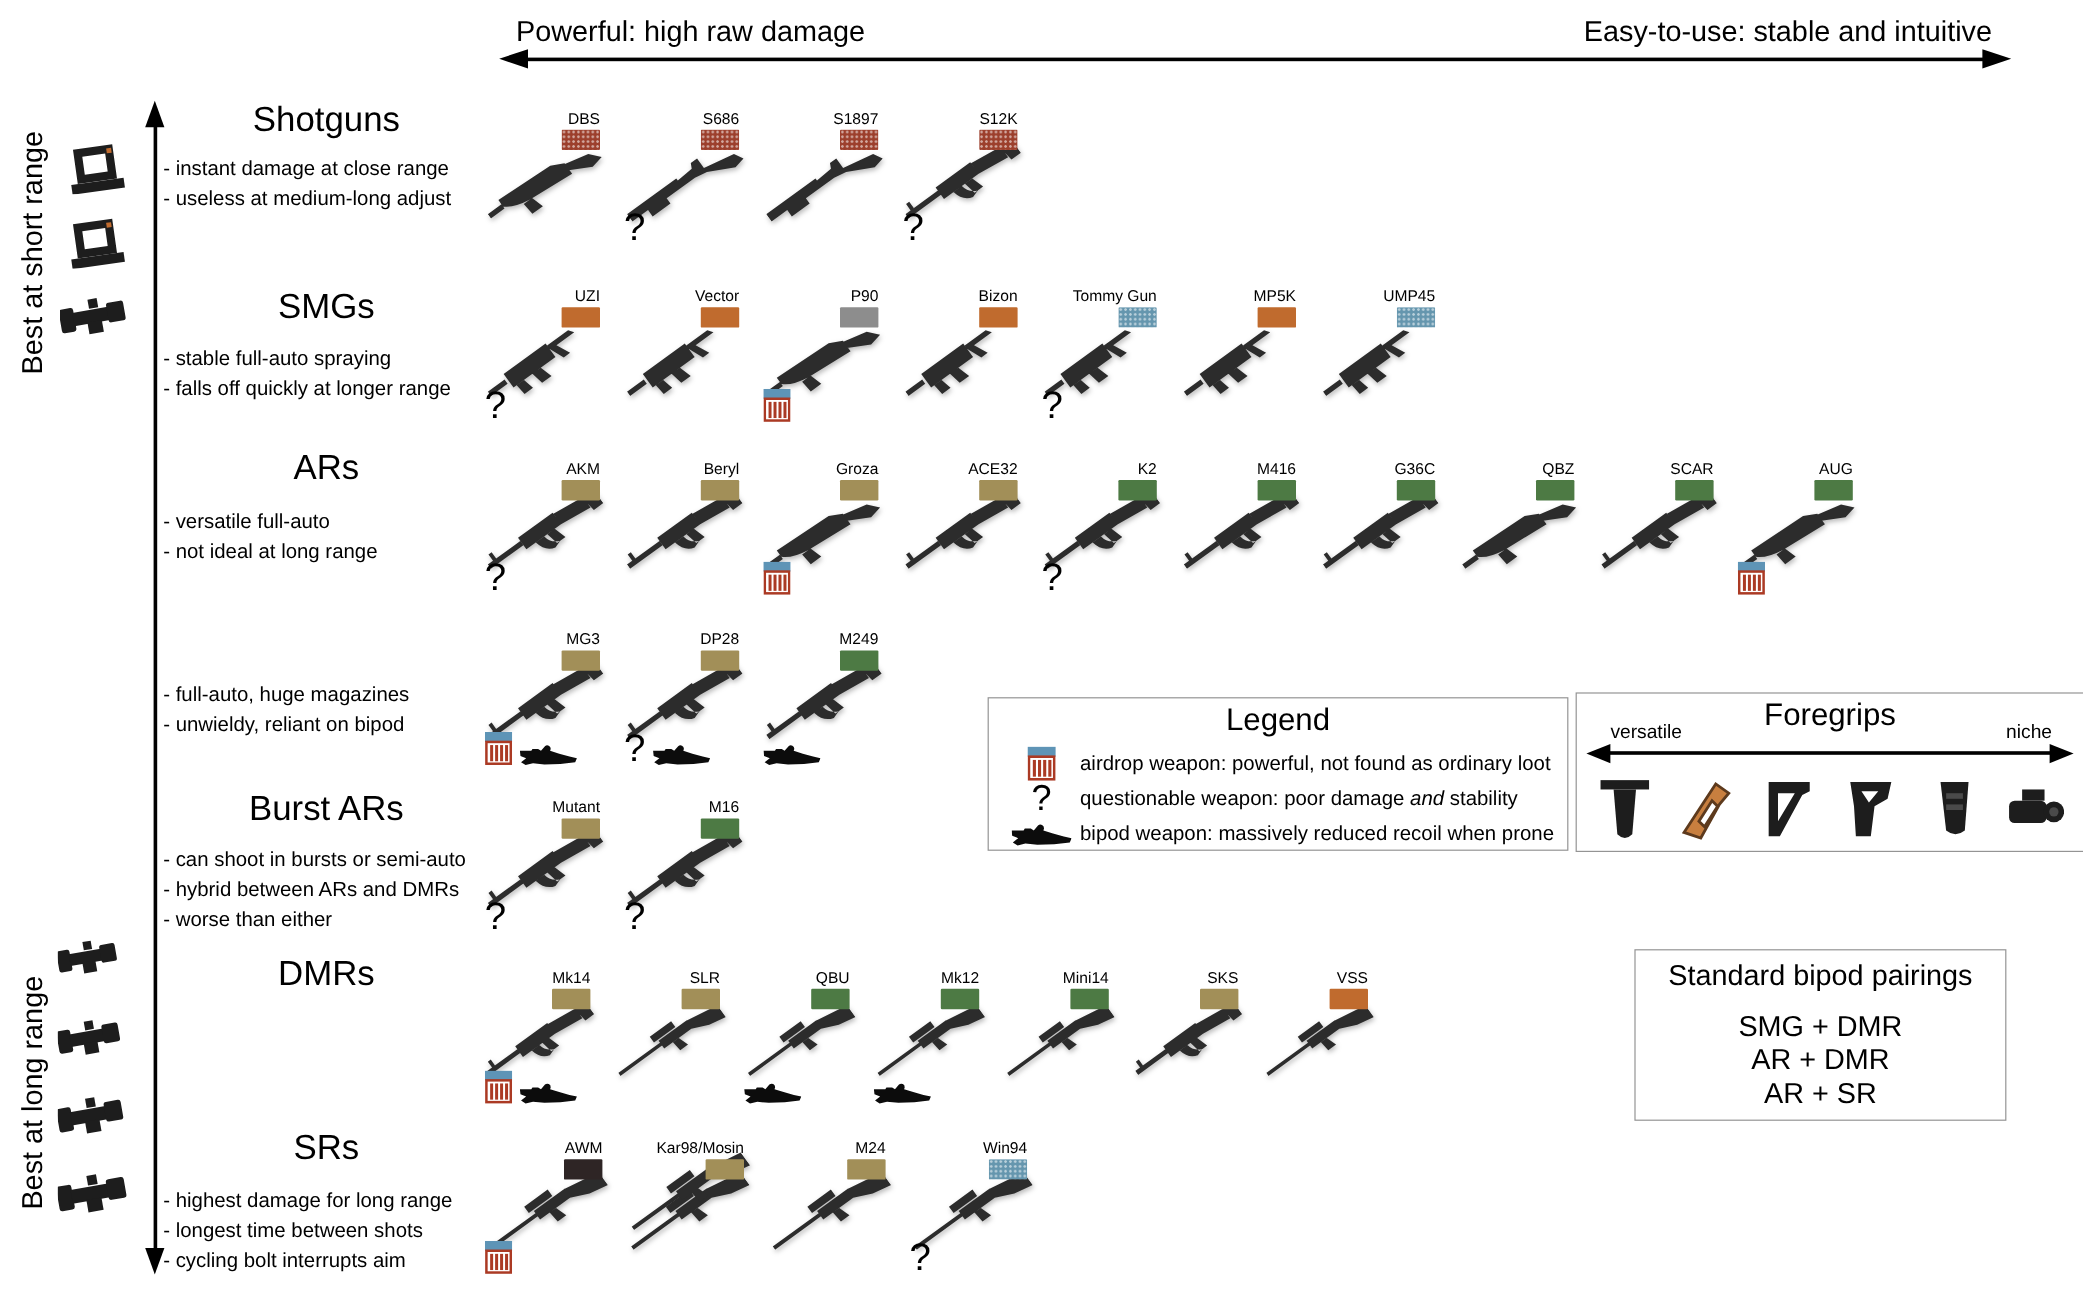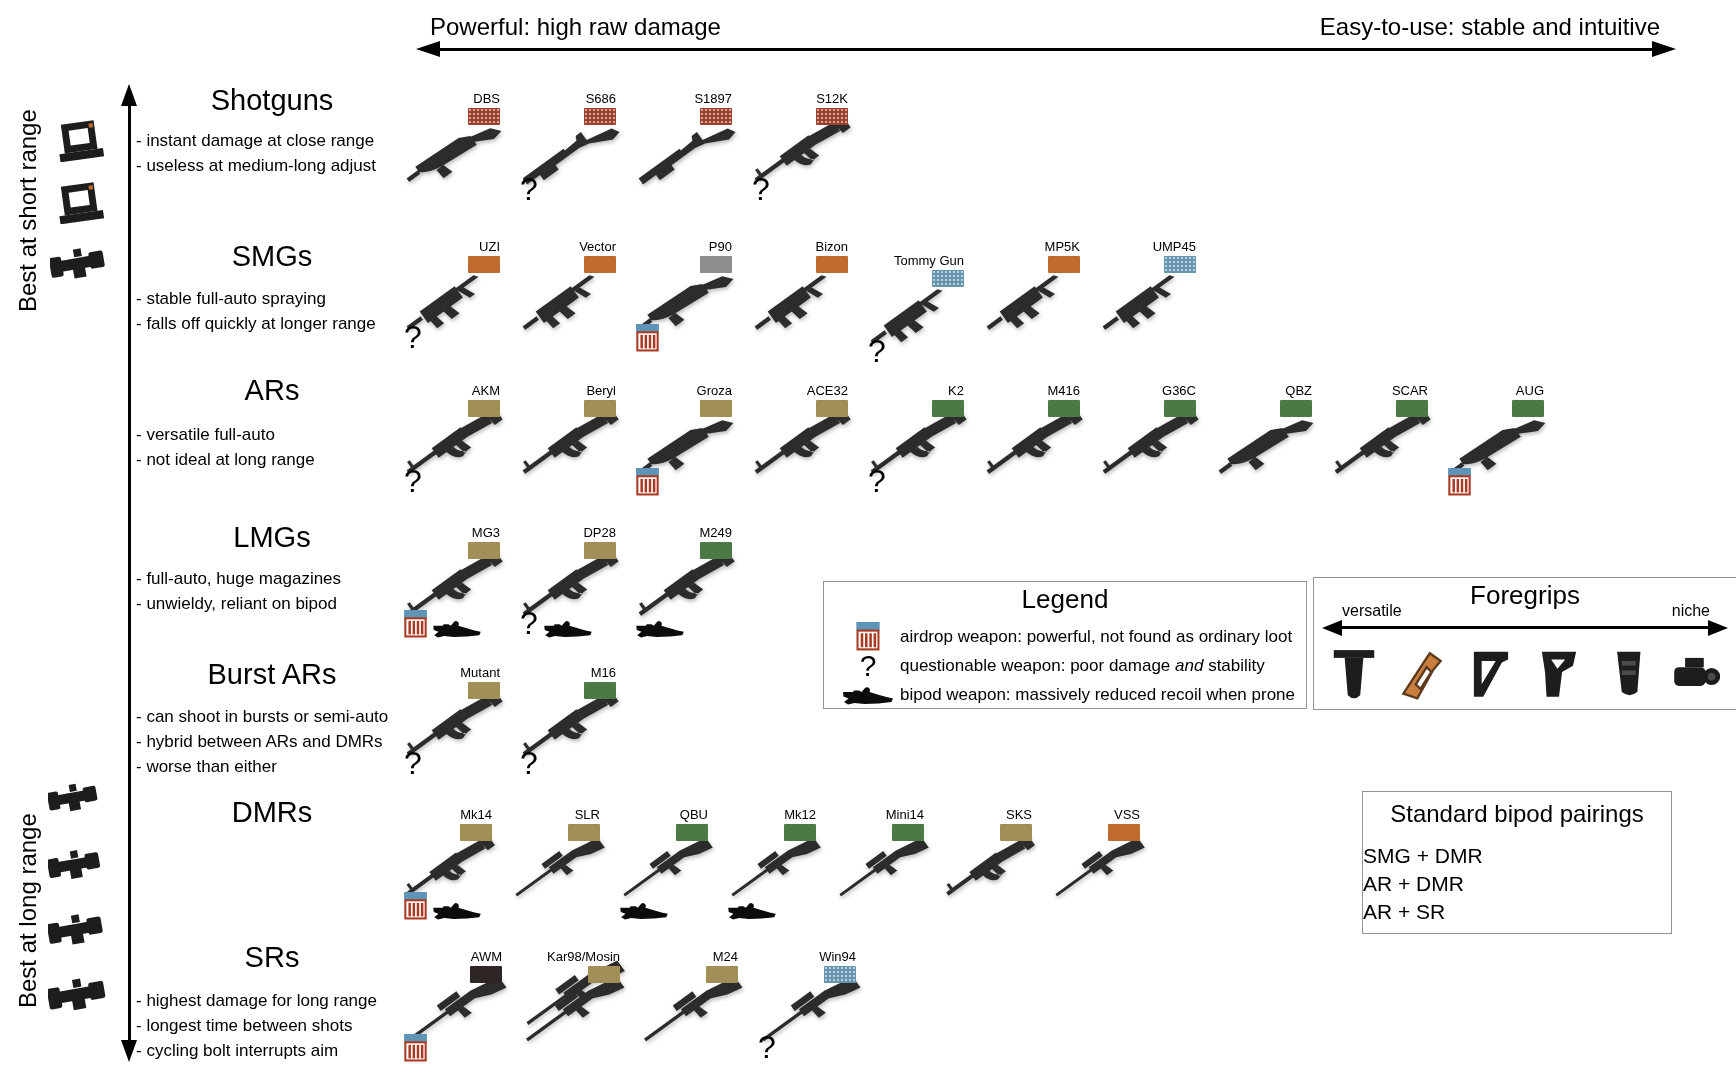--- a/index.html
+++ b/index.html
@@ -33,21 +33,21 @@
   .box{position:absolute;border:1.5px solid #949494;background:#fff;}
   .box-title{position:absolute;left:0;right:0;top:2px;text-align:center;font-size:26px;}
   .legend-rows{position:absolute;left:12px;right:8px;top:40px;}
   .legend-row{display:flex;align-items:center;height:29px;}
   .legend-icon{width:64px;display:flex;justify-content:center;align-items:center;}
   .legend-text{font-size:17px;white-space:nowrap;}
   .legend-text em{font-style:italic;}
   .fg-side{position:absolute;top:24px;font-size:16px;}
   .fg-items{position:absolute;left:16px;right:16px;top:62px;bottom:6px;display:flex;
             justify-content:space-between;align-items:flex-end;}
-  .pair-items{position:absolute;left:0;right:0;top:50px;text-align:left;font-size:21px;line-height:28px;}
+  .pair-items{position:absolute;left:0;right:0;top:50px;text-align:center;font-size:24px;line-height:28px;}
 </style>
 </head>
 <body>
 
 <svg width="0" height="0" style="position:absolute" aria-hidden="true">
   <defs>
     <symbol id="sil-shotgun" viewBox="0 0 100 32">
       <path fill="#2c2c2c" d="M0 10h47v2l14-1 2-4h6v9l25 5 4 7-9 2-20-10-10-2H32v5H15v-6H0z"></path>
     </symbol>
     <symbol id="sil-smg" viewBox="0 0 100 32">
@@ -314,21 +314,21 @@
     </div>
     <div class="wcell" style="left: 748px; top: 238px; width: 108px;">
       <svg class="gun" width="108" height="96">
         <g transform="rotate(-36 54 52)">
           <use href="#sil-smg" x="0" y="34.72" width="108" height="34.56"></use>
         </g>
       </svg>
       <div class="wname">Bizon</div>
       <div class="badge" style="background-color: rgb(192, 107, 46);"></div>
     </div>
-    <div class="wcell" style="left: 864px; top: 252px; width: 108px; text-align: center;">
+    <div class="wcell" style="left: 864px; top: 238px; width: 108px; text-align: center;">
       <svg class="gun" width="108" height="96">
         <g transform="rotate(-36 54 52)">
           <use href="#sil-smg" x="0" y="34.72" width="108" height="34.56"></use>
         </g>
       </svg>
       <div class="wname">Tommy Gun</div>
       <div class="badge dotted" style="background-color: rgb(101, 150, 174);"></div>
       <div class="markers">
         <span class="qm">?</span>
       </div>
@@ -455,21 +455,20 @@
         </g>
       </svg>
       <div class="wname">AUG</div>
       <div class="badge" style="background-color: rgb(77, 122, 68);"></div>
       <div class="markers">
         <svg width="23" height="28">
           <use href="#icon-airdrop"></use>
         </svg>
       </div>
     </div>
-    <div class="cat-title" style="top: 521px;">LMGs</div>
     <div class="cat-notes" style="top: 566px;">
       <div>- full-auto, huge magazines</div>
       <div>- unwieldy, reliant on bipod</div>
     </div>
     <div class="wcell" style="left: 400px; top: 524px; width: 108px;">
       <svg class="gun" width="108" height="96">
         <g transform="rotate(-36 54 52)">
           <use href="#sil-rifle" x="0" y="34.72" width="108" height="34.56"></use>
         </g>
       </svg>

